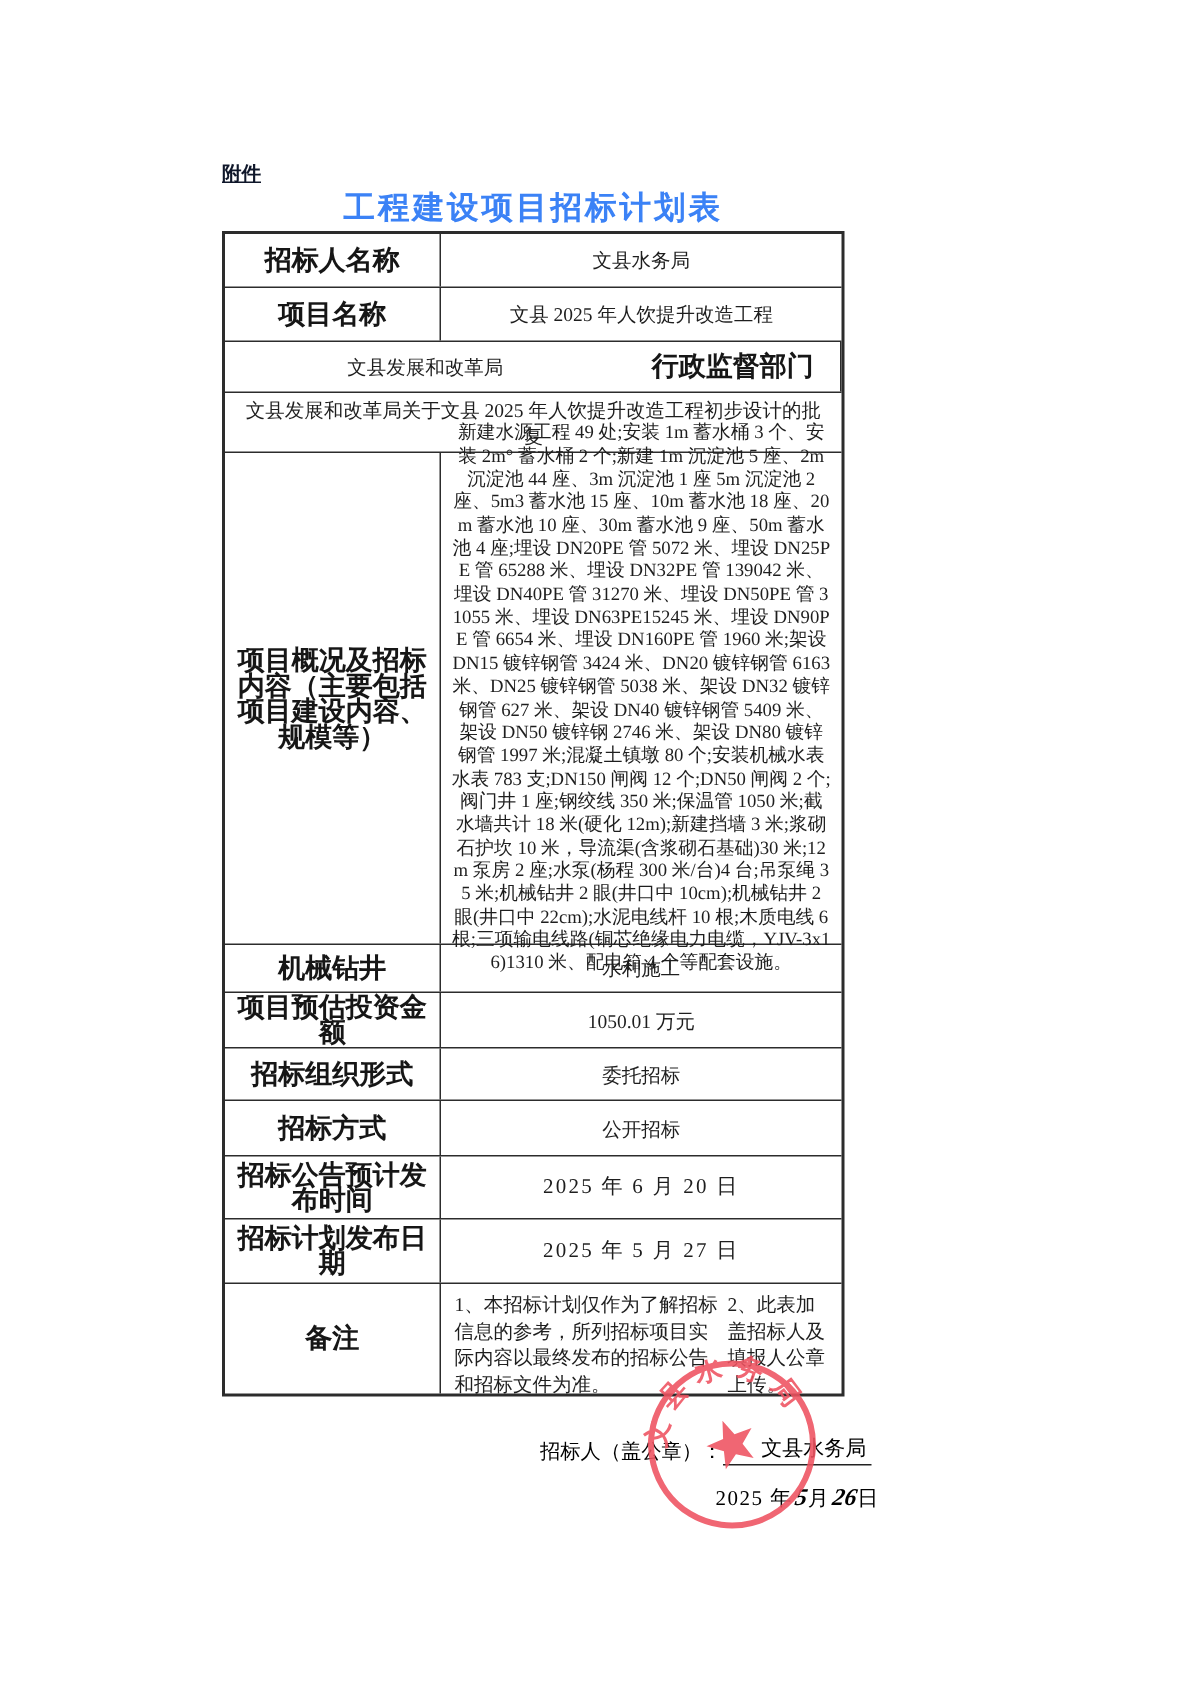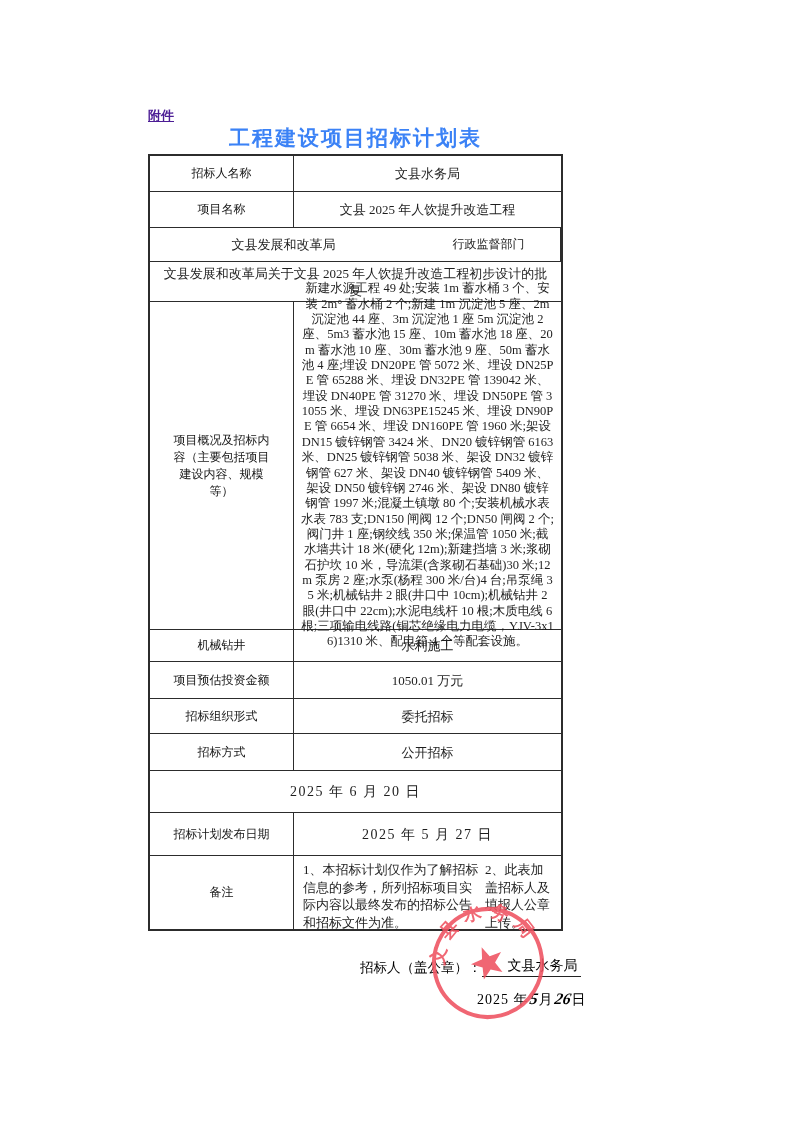--- a/index.html
+++ b/index.html
@@ -9,21 +9,21 @@
     width:793px;height:1122px;
     background:#ffffff;
     margin:0 auto;
     overflow:hidden;
     font-family:"Liberation Serif","DejaVu Serif",serif;
     color:#1c1c1c;
   }
   .attachment{
     position:absolute;left:148px;top:107px;
     font-family:"Liberation Sans","DejaVu Sans",sans-serif;
-    font-size:13px;font-weight:bold;color:#4c1d95;text-decoration:underline;
+    font-size:13px;font-weight:bold;color:#0f172a;text-decoration:underline;
   }
   .doc-title{
     position:absolute;left:148px;top:124px;width:415px;
     margin:0;text-align:center;
     font-family:"Liberation Sans","DejaVu Sans",sans-serif;
     font-size:21px;font-weight:bold;letter-spacing:2px;color:#3b82f6;
   }
   .tbl{
     position:absolute;left:148px;top:154px;width:415px;
     border:2px solid #2c2c2c;
@@ -31,22 +31,22 @@
     background:#fff;
   }
   .t-row{display:flex;border-bottom:1px solid #2c2c2c;}
   .t-row:last-child{border-bottom:none;}
   .cell{display:flex;align-items:center;justify-content:center;}
   .cell-label{
     width:144px;flex:0 0 144px;
     border-right:1px solid #2c2c2c;
     text-align:center;
     font-family:"Liberation Sans","DejaVu Sans",sans-serif;
-    font-weight:normal;font-size:12px;line-height:17px;
-    padding:2px 18px;color:#161616;
+    font-weight:bold;font-size:18px;line-height:17px;
+    padding:2px 0;color:#161616;
   }
   .cell-value{
     flex:1;text-align:center;
     font-size:13px;line-height:17px;
     padding:2px 8px;color:#1e1e1e;
   }
   .cell-value.long{
     font-size:12.5px;line-height:15.35px;
     padding:3px 7px;
     text-align:center;
@@ -134,20 +134,21 @@
       <div class="cell cell-label">招标组织形式</div>
       <div class="cell cell-value">委托招标</div>
     </div>
 
     <div class="t-row" style="height:37px">
       <div class="cell cell-label">招标方式</div>
       <div class="cell cell-value">公开招标</div>
     </div>
 
     <div class="t-row" style="height:42px">
+      <div class="cell cell-label">招标公告预计发布时间</div>
       <div class="cell cell-value date-val">2025 年 6 月 20 日</div>
     </div>
 
     <div class="t-row" style="height:43px">
       <div class="cell cell-label">招标计划发布日期</div>
       <div class="cell cell-value date-val">2025 年 5 月 27 日</div>
     </div>
 
     <div class="t-row" style="height:73px">
       <div class="cell cell-label">备注</div>

